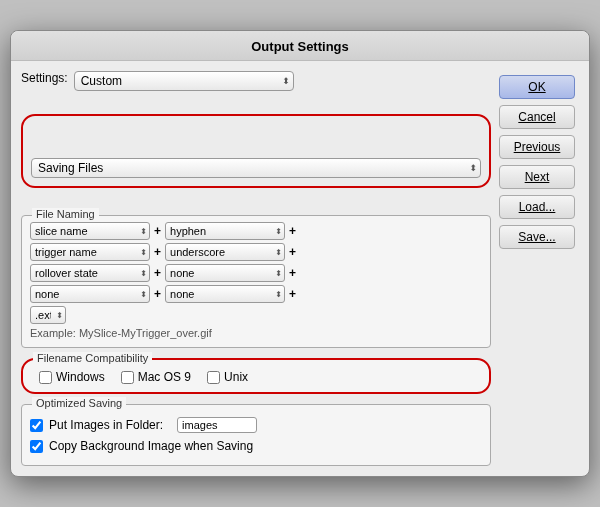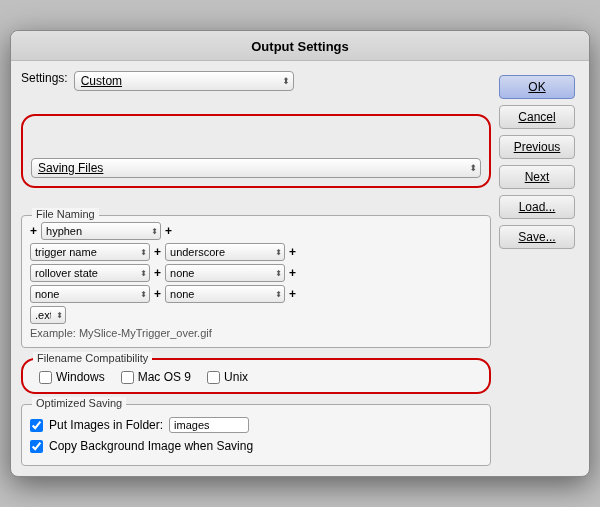--- a/index.html
+++ b/index.html
@@ -58,21 +58,20 @@
     .select-box {
       appearance: none;
       -webkit-appearance: none;
       background: linear-gradient(to bottom, #fff, #e8e8e8);
       border: 1px solid #999;
       border-radius: 4px;
       padding: 2px 18px 2px 6px;
       font-size: 12px;
       cursor: pointer;
       position: relative;
-      text-decoration: underline;
     }
     .select-wrapper {
       position: relative;
       display: inline-block;
     }
     .select-wrapper::after {
       content: '⬍';
       position: absolute;
       right: 4px;
       top: 50%;
@@ -232,20 +231,21 @@
       padding-top: 2px;
     }
     .opt-row:first-of-type { margin-top: 4px; }
     .folder-input {
       border: 1px solid #999;
       border-radius: 3px;
       padding: 1px 4px;
       font-size: 11px;
       background: #fff;
       width: 80px;
+      margin-left: 8px;
     }
     .side-buttons {
       display: flex;
       flex-direction: column;
       gap: 6px;
       width: 80px;
       padding-top: 4px;
     }
     .btn {
       background: linear-gradient(to bottom, #f5f5f5, #dcdcdc);
@@ -294,20 +294,25 @@
               <option>Saving Files</option>
             </select>
           </div>
         </div>
       </div>
 
       <div class="file-naming-section">
         <span class="file-naming-title">File Naming</span>
 
         <div class="naming-row">
+          <div class="naming-select-wrap">
+            <select class="naming-select">
+              <option>slice name</option>
+            </select>
+          </div>
           <span class="plus-sign">+</span>
           <div class="naming-select-wrap">
             <select class="naming-select">
               <option>hyphen</option>
             </select>
           </div>
           <span class="plus-sign">+</span>
         </div>
 
         <div class="naming-row">

